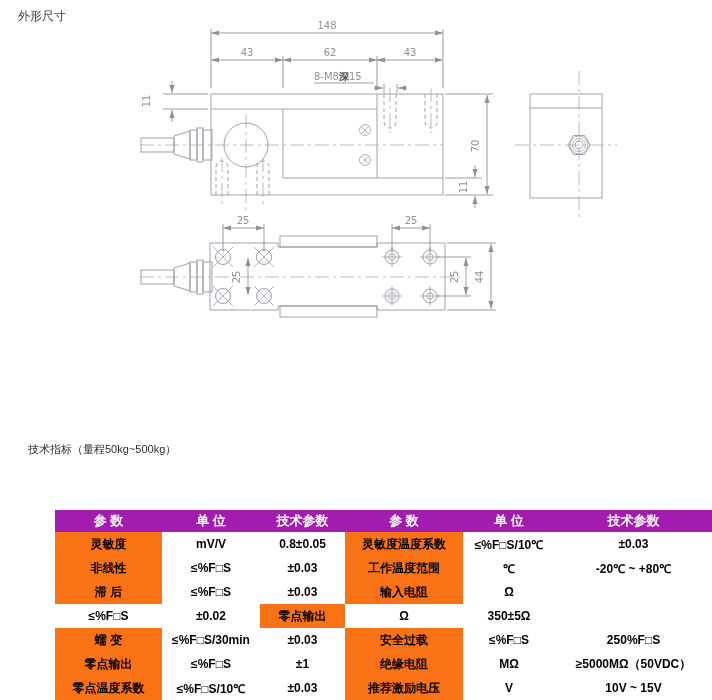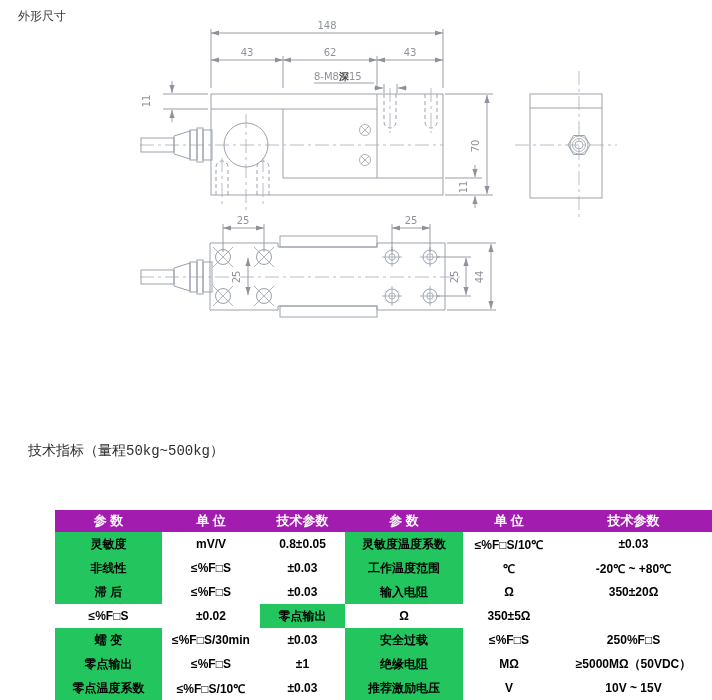--- a/index.html
+++ b/index.html
@@ -1,35 +1,35 @@
 <!DOCTYPE html>
 <html><head>
 <meta charset="utf-8">
 <style>
   html,body{margin:0;padding:0;background:#fff;width:712px;height:700px;overflow:hidden;
     font-family:"Liberation Sans",sans-serif;}
   .page{position:relative;width:712px;height:700px;background:#fff;}
   .doc-title{position:absolute;left:18px;top:8px;font-size:12px;color:#3b3b3b;}
-  .subtitle{position:absolute;left:28px;top:442px;font-size:14px;color:#2e2e2e;font-family:Liberation Mono, monospace;}
+  .subtitle{position:absolute;left:28px;top:442px;font-size:11px;color:#2e2e2e;}
   svg.drawing{position:absolute;left:0;top:0;}
   .ln{stroke:#9ba1ab;fill:none;stroke-width:1;}
   .thin{stroke-width:.8;}
   .dsh{stroke-dasharray:4 3;}
   .cl{stroke:#a6abb4;fill:none;stroke-width:.8;stroke-dasharray:14 4 3 4;}
   .dim{stroke:#8e929b;fill:none;stroke-width:.9;}
   .dtx{fill:#8e929b;font-size:10px;font-family:"DejaVu Sans",sans-serif;}
   .dtx-dark{fill:#4a4a4a;font-weight:bold;}
   
   .spec-table{position:absolute;left:55px;top:510px;width:657px;}
   .thead,.tr{display:grid;grid-template-columns:107px 98px 85px 118px 92px 157px;}
   .th{height:22px;background:#a21caf;color:#fff;font-weight:bold;font-size:13px;
       display:flex;align-items:center;justify-content:center;}
   .td{height:24px;font-size:12px;font-weight:bold;color:#000;
       display:flex;align-items:center;justify-content:center;white-space:nowrap;}
-  .param{background:#22c55e;}
+  .param{background:#f97316;}
 </style>
 </head>
 <body>
 
 <div class="page">
 
   <div class="doc-title">外形尺寸</div>
 
   <svg class="drawing" width="712" height="440" viewBox="0 0 712 440">
     <defs>
@@ -245,21 +245,20 @@
       <div class="td">℃</div>
       <div class="td">-20℃ ~ +80℃</div>
     </div>
 
     <div class="tr">
       <div class="td param">滞 后</div>
       <div class="td">≤%F□S</div>
       <div class="td">±0.03</div>
       <div class="td param">输入电阻</div>
       <div class="td">Ω</div>
-      <div class="td">350±20Ω</div>
     </div>
 
     <div class="tr">
       <div class="td">≤%F□S</div>
       <div class="td">±0.02</div>
       <div class="td param">零点输出</div>
       <div class="td">Ω</div>
       <div class="td">350±5Ω</div>
     </div>
 

